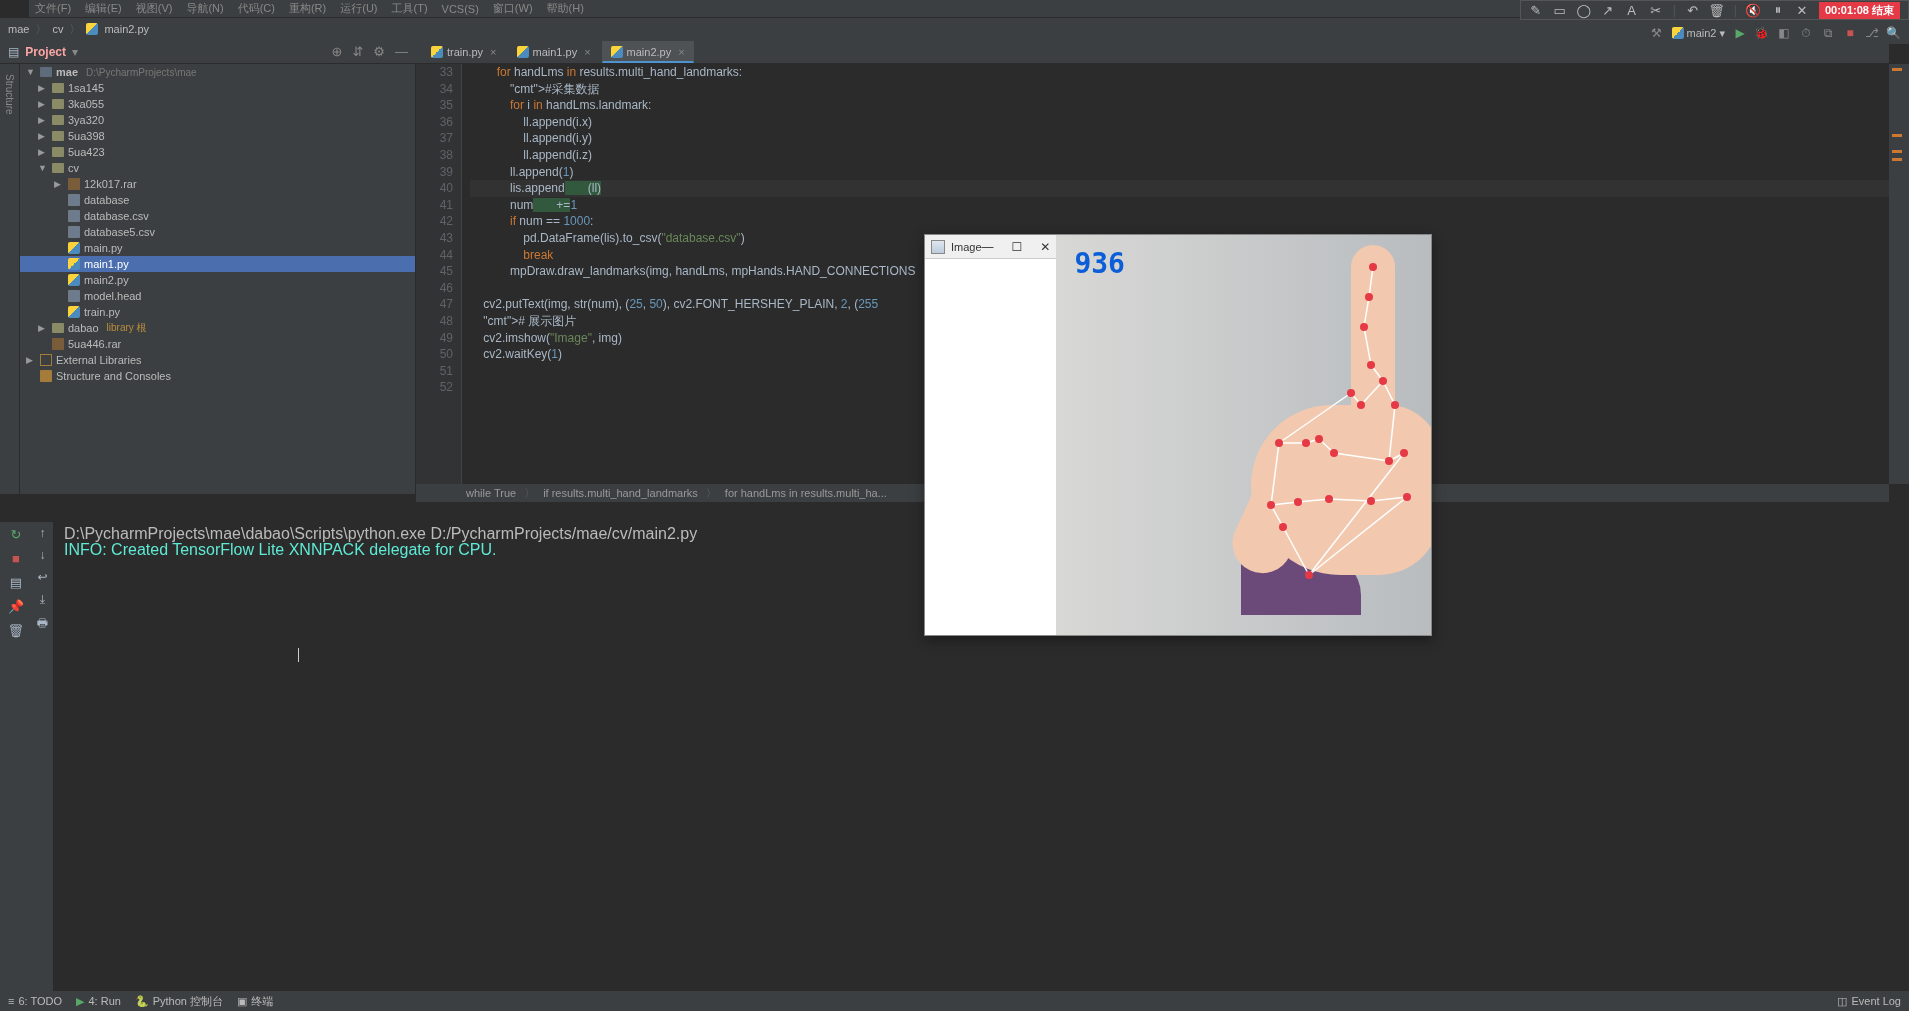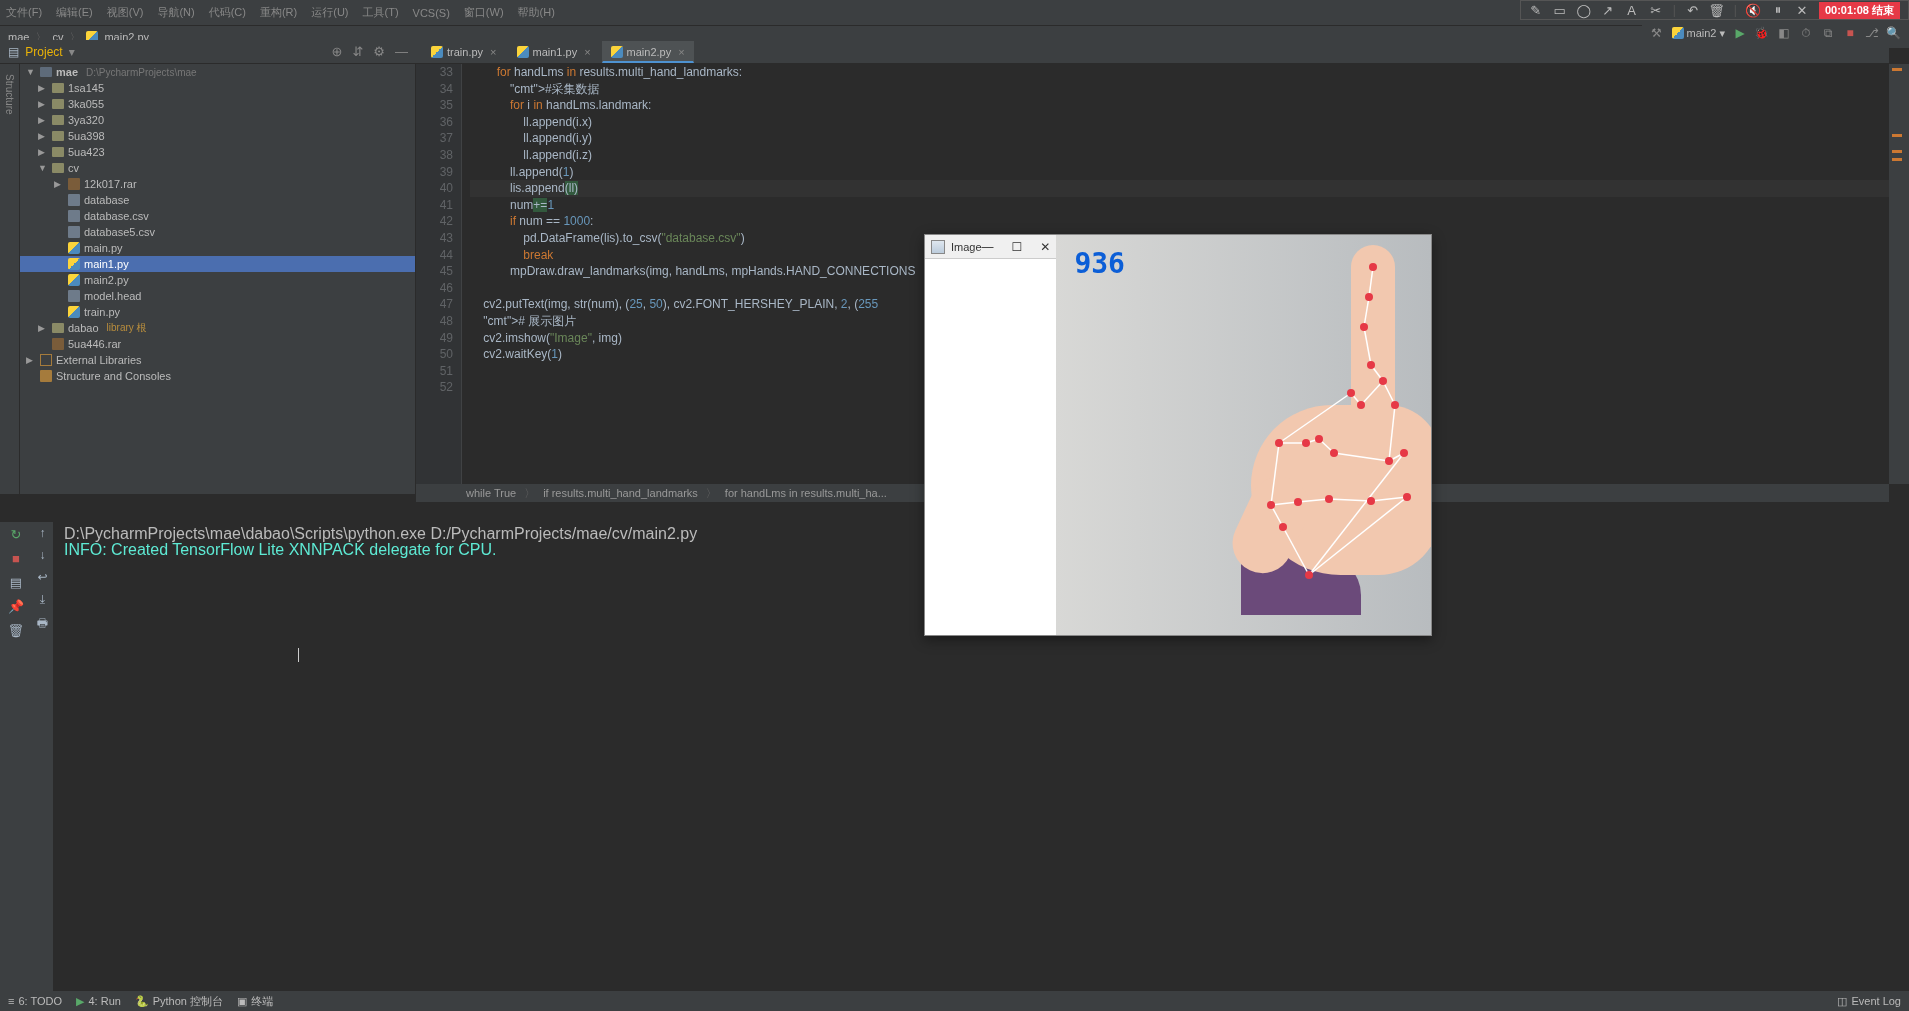--- a/index.html
+++ b/index.html
@@ -1,19 +1,19 @@
 <!DOCTYPE html>
 <html><head>
 <meta charset="utf-8">
 <style>
 * { margin: 0; padding: 0; box-sizing: border-box; font-family: "Segoe UI", Arial, sans-serif; }
 body { background: #2b2b2b; color: #a9b7c6; font-size: 12px; overflow: hidden; width: 1909px; height: 1011px; position: relative; }
 
 
-.menubar { height: 26px; background: #3c3f41; display: flex; align-items: center; padding: 0 6px; color: #888; font-size: 11px; gap: 14px; border-bottom: 1px solid #2b2b2b; }
+.menubar { height: 18px; background: #3c3f41; display: flex; align-items: center; padding: 0 6px; color: #888; font-size: 11px; gap: 14px; border-bottom: 1px solid #2b2b2b; margin-left: 29px; }
 .menubar .item { cursor: pointer; }
 .menubar .right { margin-left: auto; display: flex; gap: 8px; color: #777; font-size: 11px; }
 
 
 .navbar { height: 22px; background: #3c3f41; display: flex; align-items: center; padding: 0 8px; font-size: 11px; color: #bbb; gap: 3px; }
 .navbar .sep { color: #666; margin: 0 3px; }
 .navbar .py-icon { width: 12px; height: 12px; background: linear-gradient(135deg,#fbd43b 50%,#4b8bbe 50%); border-radius:2px; display:inline-block; margin-right:3px; }
 
 
 .annot-bar { position: absolute; top: 0; right: 0; height: 20px; background: #3c3f41; display: flex; align-items: center; gap: 10px; padding: 0 8px; border: 1px solid #555; }
@@ -22,21 +22,21 @@
 
 
 .runbar { position:absolute; top:22px; right:0; height:22px; display:flex; align-items:center; gap:8px; padding:0 8px; background:#3c3f41; }
 .runbar .ico { width:14px; height:14px; display:flex; align-items:center; justify-content:center; color:#888; font-size:12px;}
 .runbar .runname { color:#bbb; font-size:11px; display:flex; align-items:center; gap:3px;}
 .runbar .play { color:#59a869;}
 .runbar .bug { color:#6ea04b;}
 
 
 .proj-header { position:absolute; top:40px; left:0; width:416px; height:24px; background:#3c3f41; display:flex; align-items:center; padding:0 8px; gap:6px; border-bottom:1px solid #2b2b2b;}
-.proj-header .title { font-weight:normal; color:#eab308; }
+.proj-header .title { font-weight:bold; color:#fca5a5; }
 .proj-header .tools { margin-left:auto; display:flex; gap:10px; color:#888; font-size:13px;}
 
 
 .side-label { position:absolute; left:0; top:64px; width:20px; height:430px; background:#3c3f41; writing-mode:vertical-rl; display:flex; align-items:center; justify-content:flex-start; padding-top:10px; font-size:10px; color:#888; gap:20px; border-right:1px solid #2b2b2b;}
 
 
 .project-tree { position:absolute; top:64px; left:20px; width:396px; height:430px; background:#3c3f41; overflow:auto; border-right:1px solid #2b2b2b; }
 .tree-row { display:flex; align-items:center; height:16px; padding-left:6px; color:#bbb; font-size:11px; cursor:pointer; gap:4px; white-space:nowrap;}
 .tree-row.selected { background:#4b6eaf; color:#fff; }
 .tree-row .arrow { width:10px; display:inline-block; color:#999; font-size:9px;}
@@ -56,21 +56,21 @@
 .tab .close { color:#888; font-size:11px; margin-left:3px;}
 .tab .py-icon { width:12px; height:12px; background:linear-gradient(135deg,#fbd43b 50%,#4b8bbe 50%); border-radius:2px; display:inline-block;}
 
 
 .gutter { position:absolute; top:64px; left:416px; width:46px; height:420px; background:#313335; color:#606366; font-family:Consolas,monospace; font-size:12px; text-align:right; padding-right:8px; line-height:16.6px; border-right:1px solid #404244;}
 .gutter div { height:16.6px; }
 
 
 .editor { position:absolute; top:64px; left:462px; right:20px; height:420px; background:#2b2b2b; font-family:Consolas,monospace; font-size:12px; line-height:16.6px; padding-left:8px; color:#a9b7c6; overflow:hidden;}
 .editor .ln { height:16.6px; white-space:pre; }
-.kw{color:#cc7832;} .str{color:#6a8759;} .num{color:#6897bb;} .hl{background:#32593d;}
+.kw{color:#cc7832;} .str{color:#6a8759;} .num{color:#6897bb;} .hl{background:#32593d;padding-left:23px;}
 
 
 .rstrip { position:absolute; top:64px; right:0; width:20px; height:420px; background:#3c3f41; }
 .rstrip .mark { position:absolute; left:3px; width:10px; height:3px; }
 
 
 .crumbs { position:absolute; top:484px; left:416px; right:20px; height:18px; background:#3c3f41; display:flex; align-items:center; font-size:11px; color:#999; padding-left:50px; gap:8px;}
 .crumbs .sep{color:#666;}
 
 

